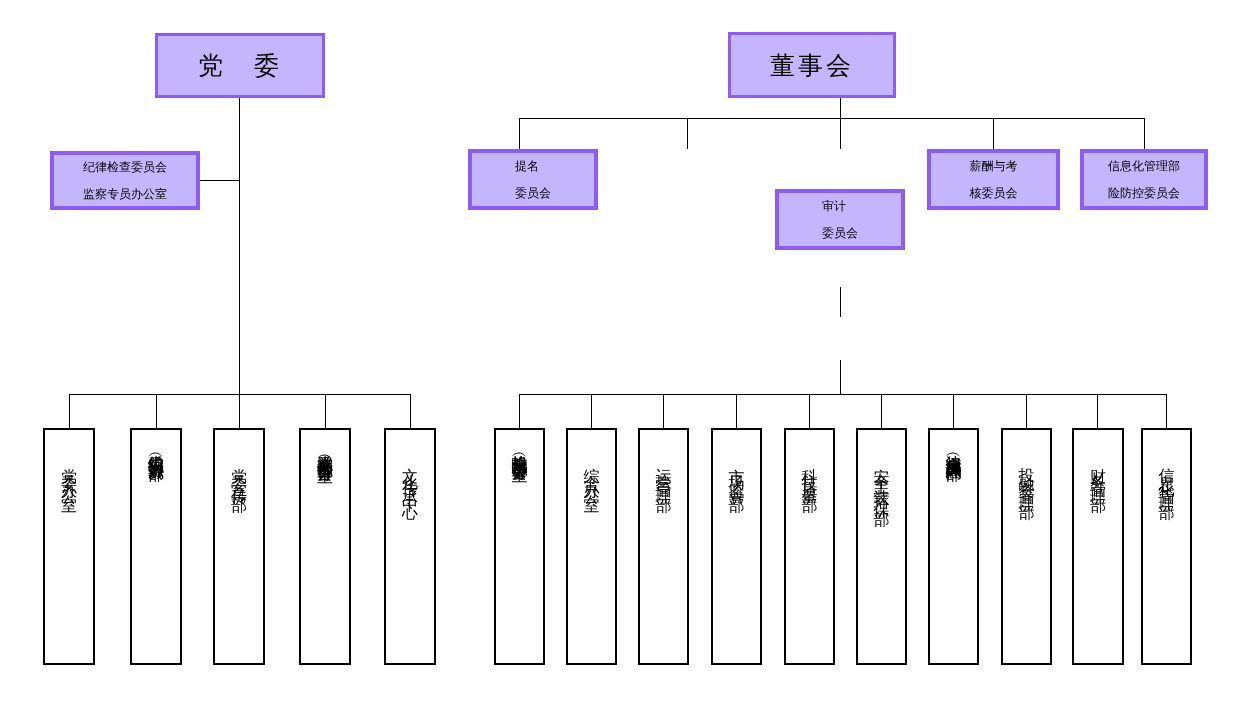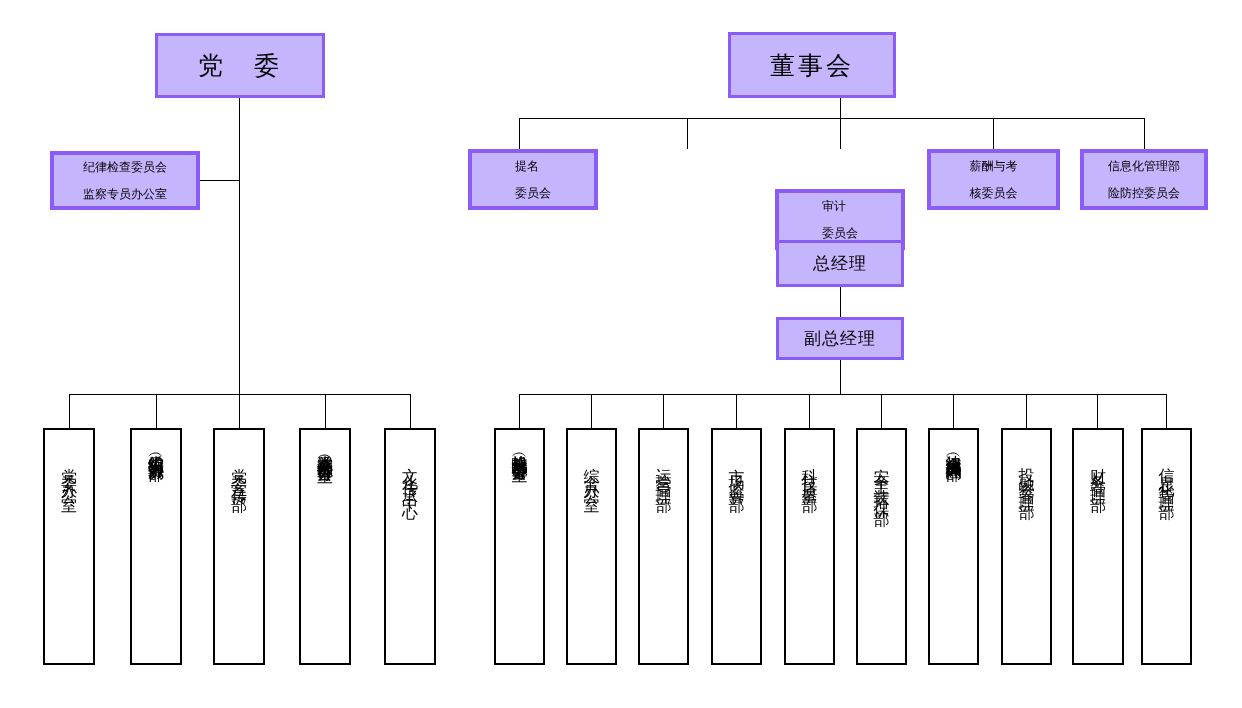--- a/index.html
+++ b/index.html
@@ -101,26 +101,20 @@
   </div>
   <div class="node" style="left:927px;top:149px;width:133px;height:61px;">
     <span class="two-line">薪酬与考
 核委员会</span>
   </div>
   <div class="node" style="left:1080px;top:149px;width:128px;height:61px;">
     <span class="two-line">信息化管理部
 险防控委员会</span>
   </div>
 
-  <div class="node node-thick" style="left:776px;top:240px;width:128px;height:47px;">
-    <span class="mgr-label">总经理</span>
-  </div>
-  <div class="node node-thick" style="left:776px;top:317px;width:128px;height:43px;">
-    <span class="mgr-label">副总经理</span>
-  </div>
 
   <div class="vbox" style="left:494px;width:51px;">
     <span class="vtext vtext-l">战略规划部（董事会办公室）</span>
   </div>
   <div class="vbox" style="left:566px;width:51px;">
     <span class="vtext vtext-s">综合办公室</span>
   </div>
   <div class="vbox" style="left:638px;width:51px;">
     <span class="vtext vtext-s">运营管理部</span>
   </div>

